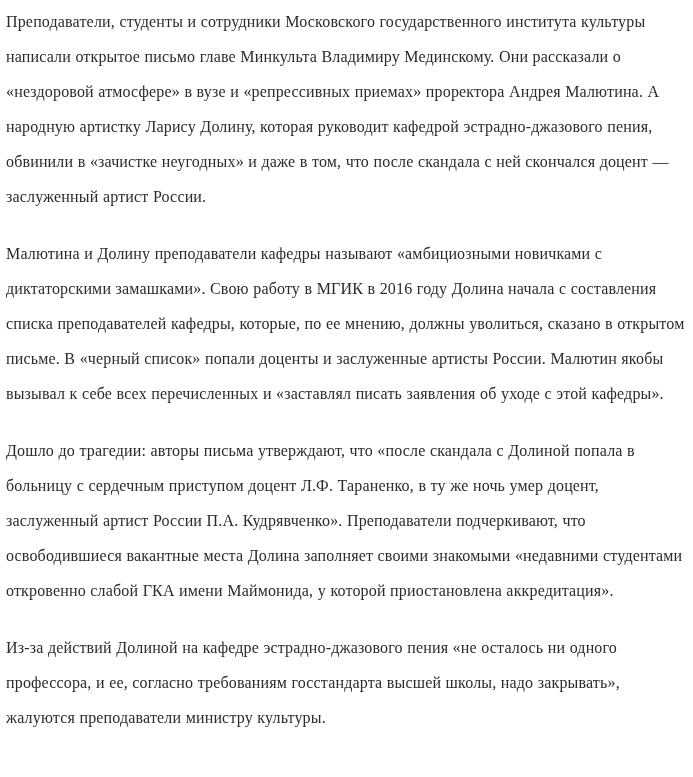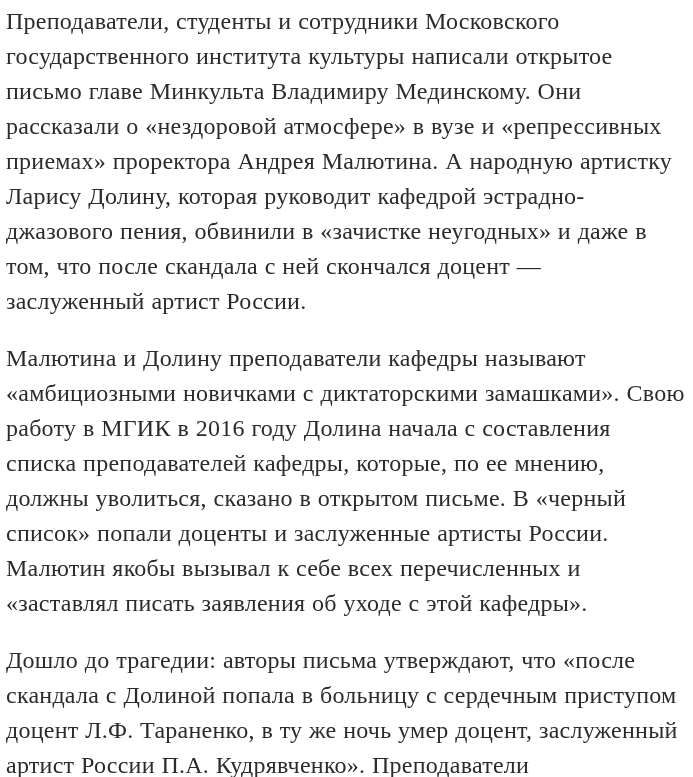--- a/index.html
+++ b/index.html
@@ -16,21 +16,21 @@
     color: #2b2b2b;
     -webkit-font-smoothing: antialiased;
   }
   .article {
     box-sizing: border-box;
     width: 693px;
     padding: 4px 8px 0 6px;
   }
   .article-paragraph {
     margin: 0 0 22px 0;
-    font-size: 24px;
+    font-size: 16px;
     line-height: 35px;
     letter-spacing: 0.01em;
     word-spacing: 0.02em;
     text-align: left;
     color: #2b2b2b;
     hyphens: none;
   }
   .article-paragraph:last-child {
     margin-bottom: 0;
   }

